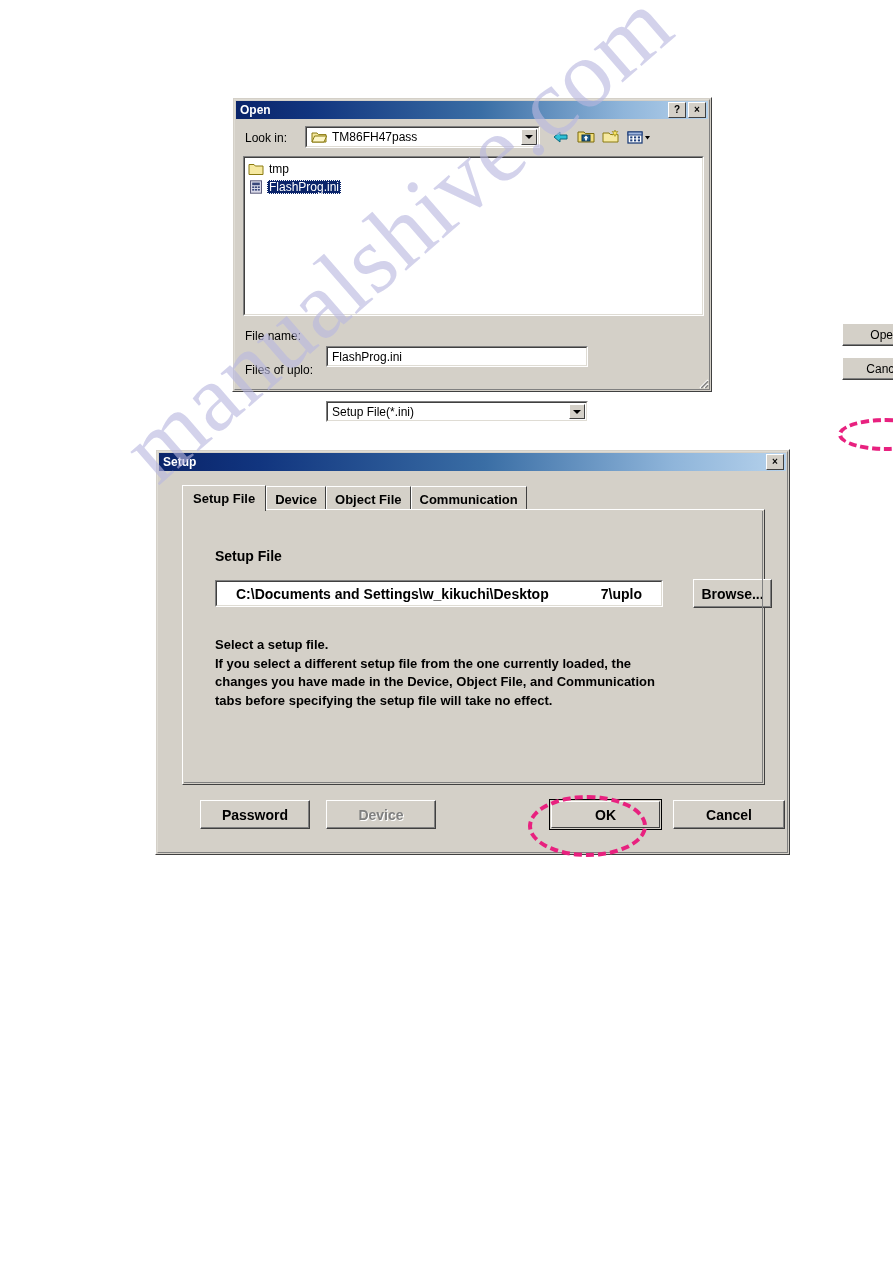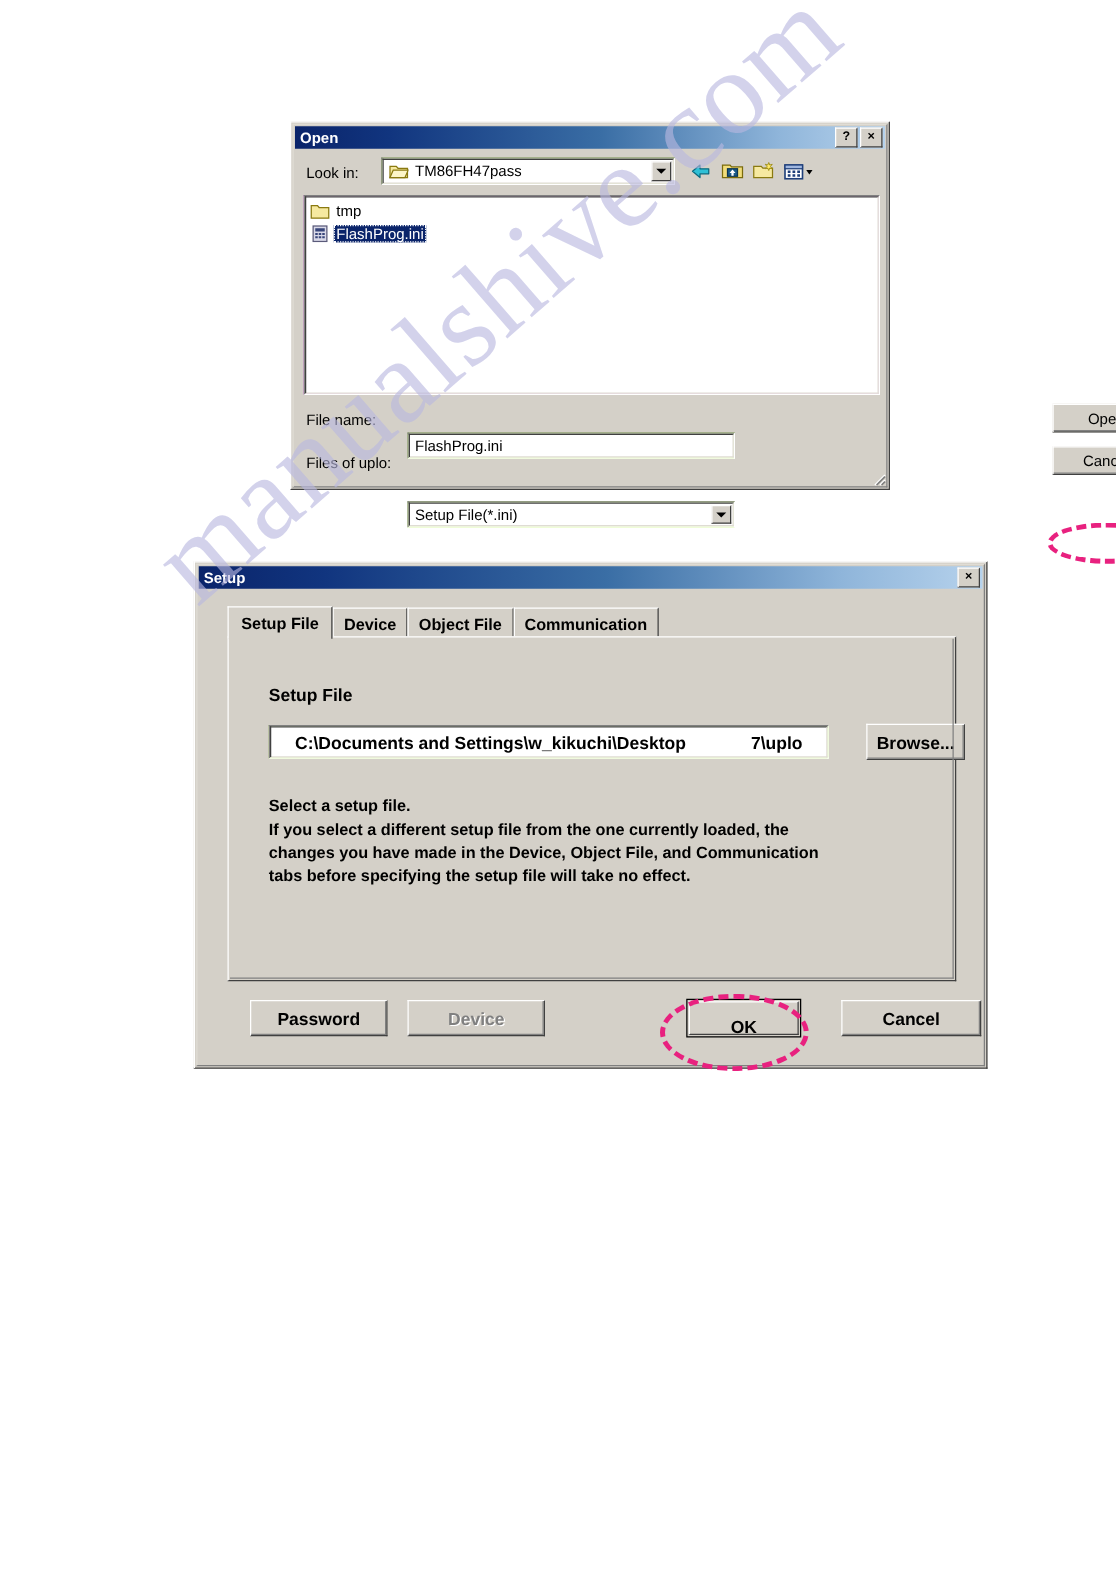--- a/index.html
+++ b/index.html
@@ -522,21 +522,21 @@
   </div>
 
   <div class="btn bold" style="position:absolute; left:26px; top:350px; width:110px; height:29px; font-size:14px;">
     <span>Password</span>
   </div>
 
   <div class="btn bold disabled" style="position:absolute; left:152px; top:350px; width:110px; height:29px; font-size:14px;">
     <span>Device</span>
   </div>
 
-  <div class="btn bold default-btn" style="position:absolute; left:375px; top:349px; width:92px; height:31px; font-size:14px;align-items:flex-end;">
+  <div class="btn bold default-btn" style="position:absolute; left:375px; top:349px; width:113px; height:31px; font-size:14px;">
     <i class="inner-raise"></i>
     <span>OK</span>
   </div>
 
   <div class="btn bold" style="position:absolute; left:499px; top:350px; width:112px; height:29px; font-size:14px;">
     <span>Cancel</span>
   </div>
 </div>
 
 <div class="hl-ellipse" style="left:528px; top:795px; width:119px; height:62px;"></div>

